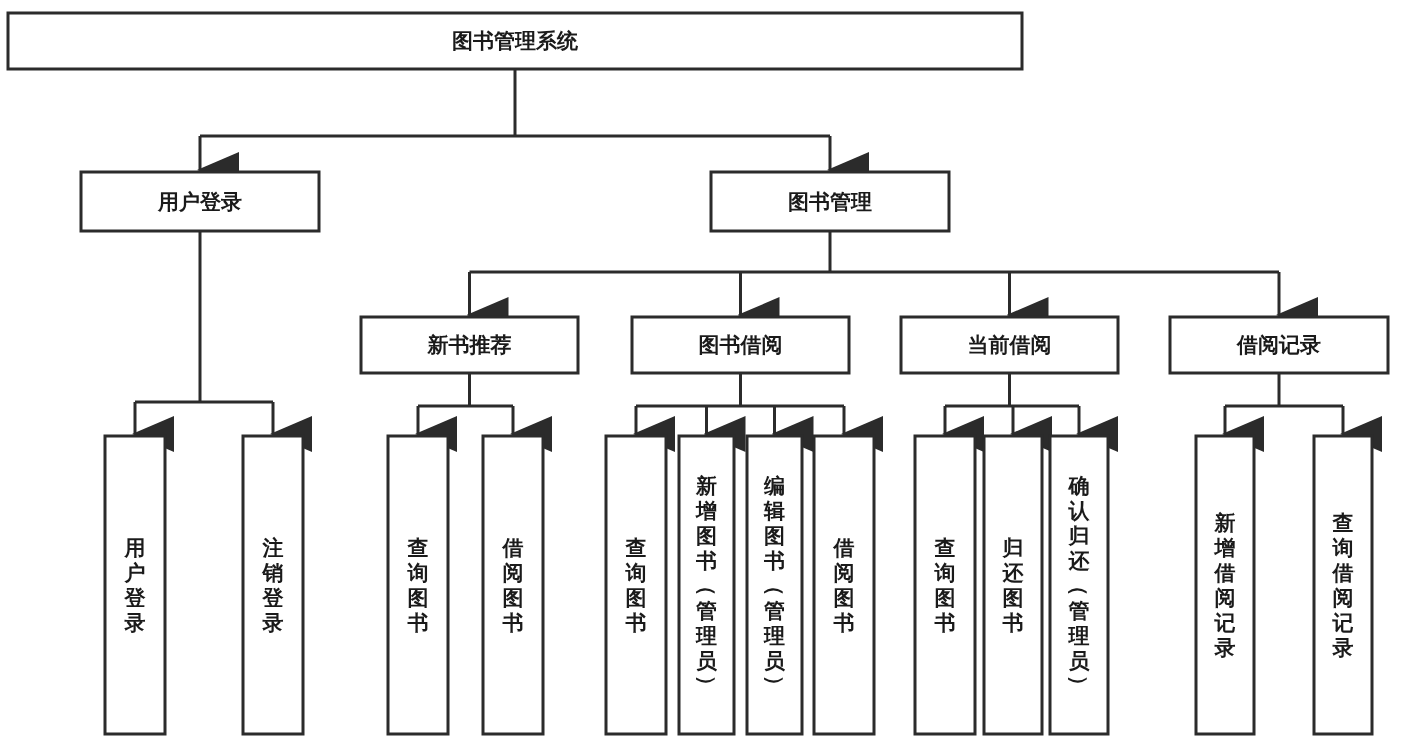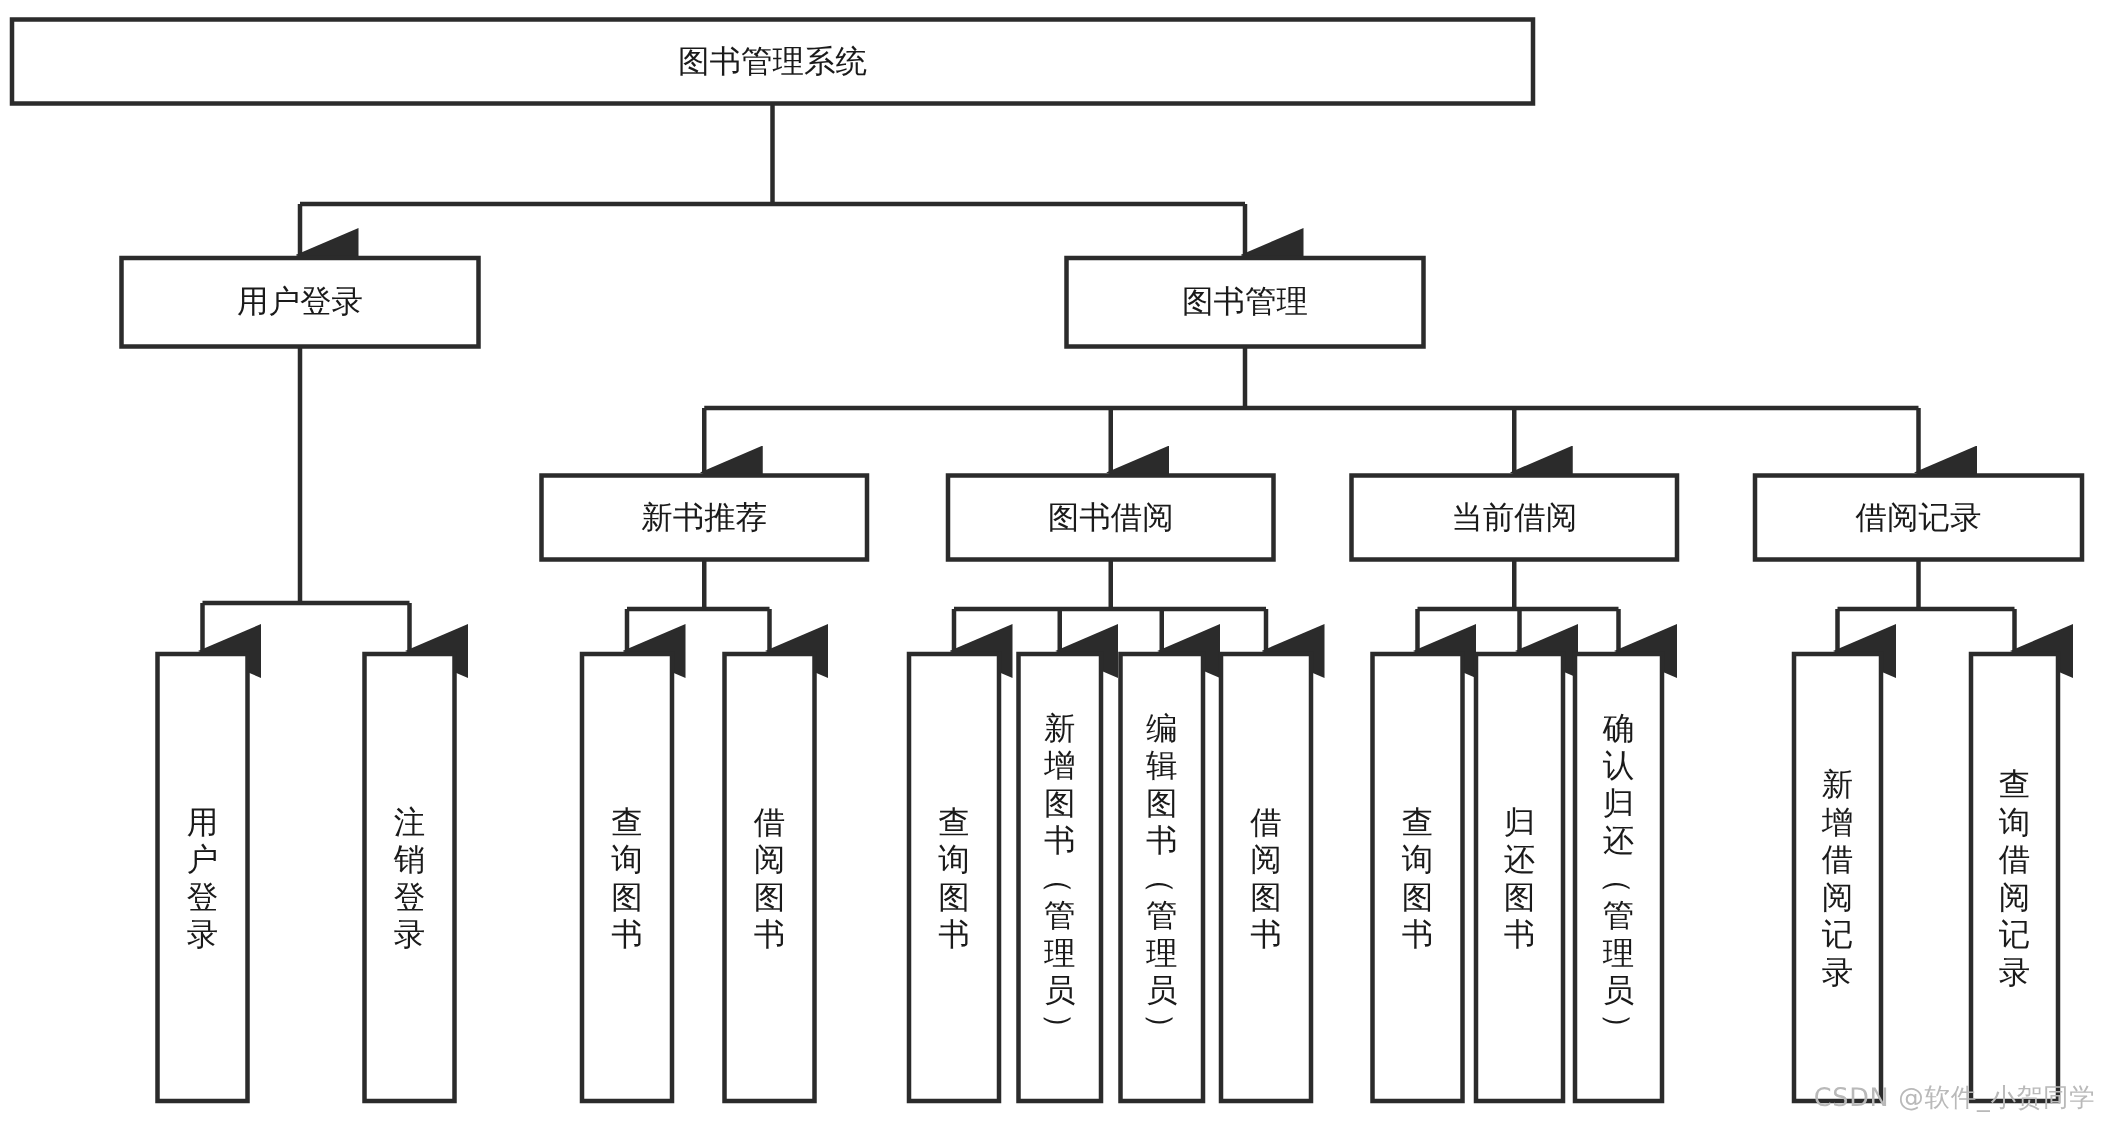--- a/index.html
+++ b/index.html
@@ -7,20 +7,21 @@
     padding: 0;
     background: #ffffff;
   }
   #page {
     position: relative;
     width: 1405px;
     height: 747px;
     background: #ffffff;
     font-family: "DejaVu Sans", "Liberation Sans", sans-serif;
     overflow: hidden;
+    font-weight: bold;
   }
   #diagram-svg {
     position: absolute;
     left: 0;
     top: 0;
     width: 1405px;
     height: 747px;
   }
   .node-rect {
     fill: #ffffff;
@@ -242,14 +243,13 @@
           <text x="1343" y="530" class="node-label-v">查</text>
           <text x="1343" y="555" class="node-label-v">询</text>
           <text x="1343" y="580" class="node-label-v">借</text>
           <text x="1343" y="605" class="node-label-v">阅</text>
           <text x="1343" y="630" class="node-label-v">记</text>
           <text x="1343" y="655" class="node-label-v">录</text>
         </g>
       </g>
   </svg>
 
-  <div class="watermark">CSDN @软件_小贺同学</div>
 </div>
 
 </body></html>

